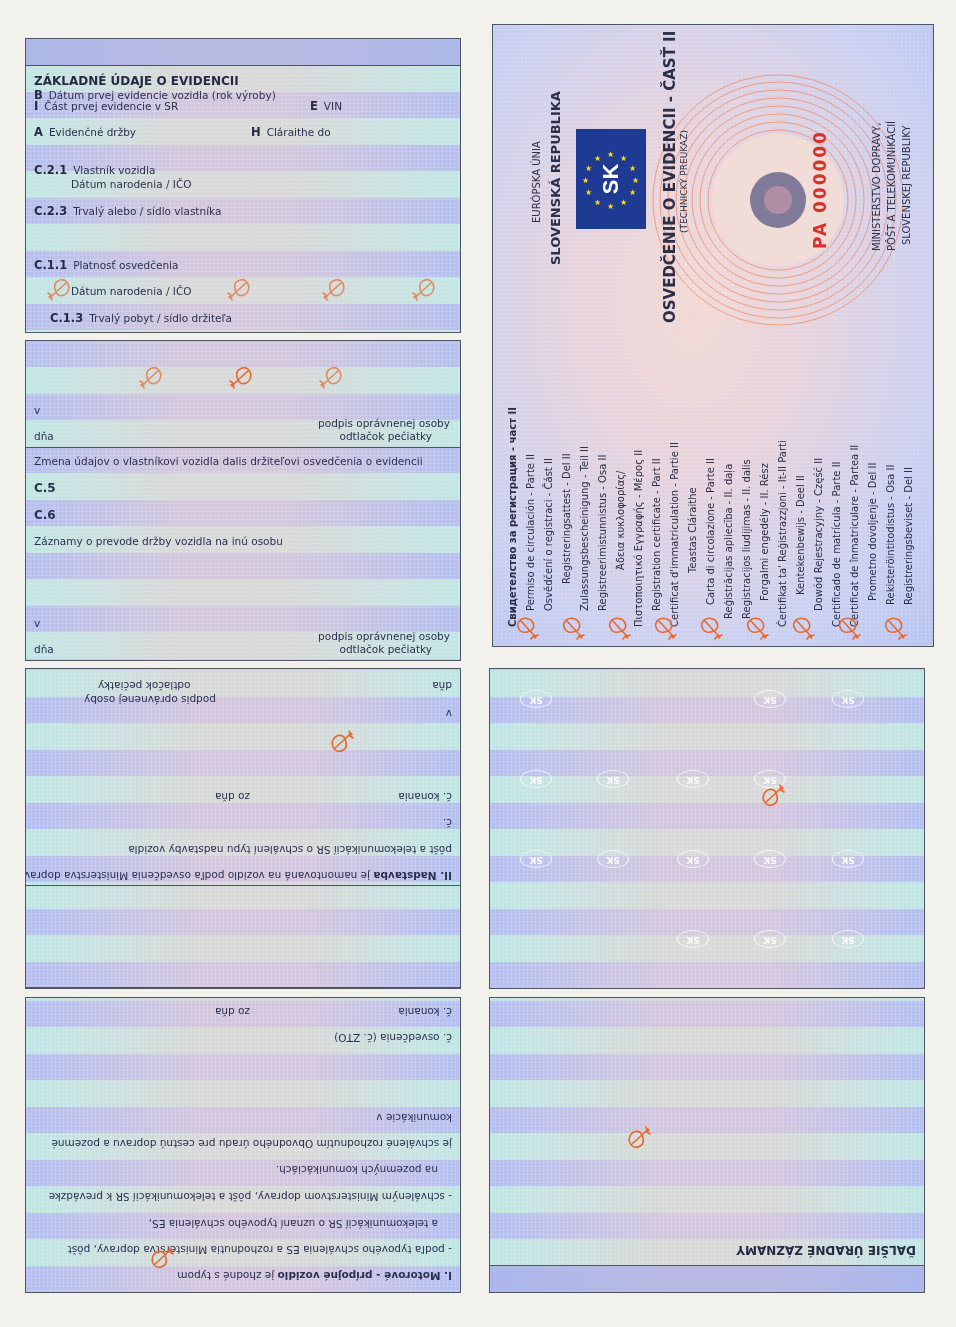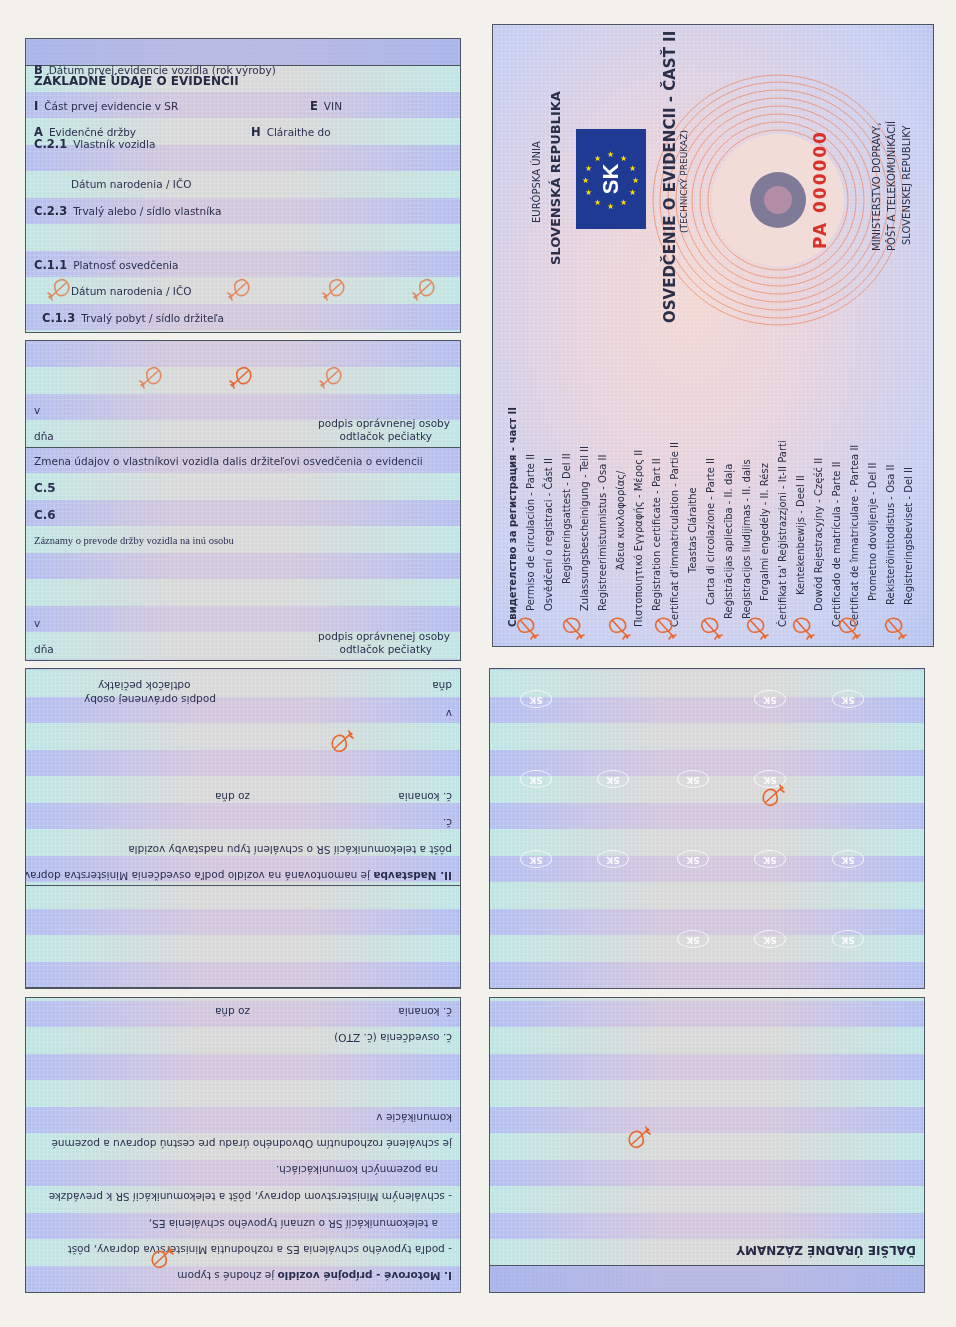--- a/index.html
+++ b/index.html
@@ -40,31 +40,31 @@
       <path d="M12 6 C 18 2, 25 8, 22 16 C 19 22, 12 22, 10 17 C 8 12, 8 8, 12 6 Z M10 17 L 20 8 M10 17 L 4 23 M6 21 L 2 18 M7 20 L 3 22 M5 22 L 6 25" fill="none" stroke="#e8682e" stroke-width="1.6" stroke-linecap="round"></path>
     </symbol>
   </defs>
 </svg>
 
 <div class="panel" style="left:25px;top:38px;width:436px;height:295px;">
   <div class="grid"></div>
   <div class="hdr">
       <span>ZÁKLADNÉ ÚDAJE O EVIDENCII</span>
     </div>
-  <div class="txt" style="left:8px;top:24px;"><b>B</b><span>Dátum prvej evidencie vozidla (rok výroby)</span></div>
+  <div class="txt" style="left:8px;top:49px;"><b>B</b><span>Dátum prvej evidencie vozidla (rok výroby)</span></div>
   <div class="txt" style="left:8px;top:60px;"><b>I</b><span>Část prvej evidencie v SR</span></div>
   <div class="txt" style="left:240px;top:60px;margin-left:44px;"><b>E</b><span>VIN</span></div>
   <div class="txt" style="left:8px;top:86px;"><b>A</b><span>Evidenčné držby</span></div>
   <div class="txt" style="left:225px;top:86px;"><b>H</b><span>Cláraithe do</span></div>
-  <div class="txt" style="left:8px;top:98px;"><b>C.2.1</b><span>Vlastník vozidla</span></div>
+  <div class="txt" style="left:8px;top:124px;"><b>C.2.1</b><span>Vlastník vozidla</span></div>
   <div class="txt" style="left:45px;top:139px;"><span>Dátum narodenia / IČO</span></div>
   <div class="txt" style="left:8px;top:165px;"><b>C.2.3</b><span>Trvalý alebo / sídlo vlastníka</span></div>
   <div class="txt" style="left:8px;top:219px;"><b>C.1.1</b><span>Platnosť osvedčenia</span></div>
   <div class="txt" style="left:45px;top:246px;"><span>Dátum narodenia / IČO</span></div>
-  <div class="txt" style="left:16px;top:272px;"><b>C.1.3</b><span>Trvalý pobyt / sídlo držiteľa</span></div>
+  <div class="txt" style="left:24px;top:272px;"><b>C.1.3</b><span>Trvalý pobyt / sídlo držiteľa</span></div>
   <svg class="leaf white" style="left:20px;top:236px;opacity:.7">
       <use href="#leafsym"></use>
     </svg>
   <svg class="leaf white" style="left:200px;top:236px;opacity:.7">
       <use href="#leafsym"></use>
     </svg>
   <svg class="leaf white" style="left:295px;top:236px;opacity:.7">
       <use href="#leafsym"></use>
     </svg>
   <svg class="leaf white" style="left:385px;top:236px;opacity:.7">
@@ -84,21 +84,21 @@
       <use href="#leafsym"></use>
     </svg>
   <div class="txt" style="left:8px;top:63px;">v</div>
   <div class="txt" style="left:8px;top:89px;">dňa</div>
   <div class="txt" style="right:10px;top:76px;">podpis oprávnenej osoby</div>
   <div class="txt" style="right:28px;top:89px;">odtlačok pečiatky</div>
   <div class="divider" style="top:106px;"></div>
   <div class="txt" style="left:8px;top:114px;">Zmena údajov o vlastníkovi vozidla dalis držiteľovi osvedčenia o evidencii</div>
   <div class="txt bold" style="left:8px;top:140px;font-size:12px;">C.5</div>
   <div class="txt bold" style="left:8px;top:167px;font-size:12px;">C.6</div>
-  <div class="txt" style="left:8px;top:194px;font-family:Liberation Serif, serif;">Záznamy o prevode držby vozidla na inú osobu</div>
+  <div class="txt" style="left:8px;top:194px;">Záznamy o prevode držby vozidla na inú osobu</div>
   <div class="txt" style="left:8px;top:276px;">v</div>
   <div class="txt" style="left:8px;top:302px;">dňa</div>
   <div class="txt" style="right:10px;top:289px;">podpis oprávnenej osoby</div>
   <div class="txt" style="right:28px;top:302px;">odtlačok pečiatky</div>
 </div>
 
 <div class="panel flip" style="left:25px;top:668px;width:436px;height:321px;">
   <div class="grid"></div>
   <div class="txt" style="left:8px;top:106px;"><span class="bold">II. Nadstavba</span><span> je namontovaná na vozidlo podľa osvedčenia Ministerstva dopravy,</span></div>
   <div class="txt" style="left:8px;top:132px;">pôšt a telekomunikácií SR o schválení typu nadstavby vozidla</div>

